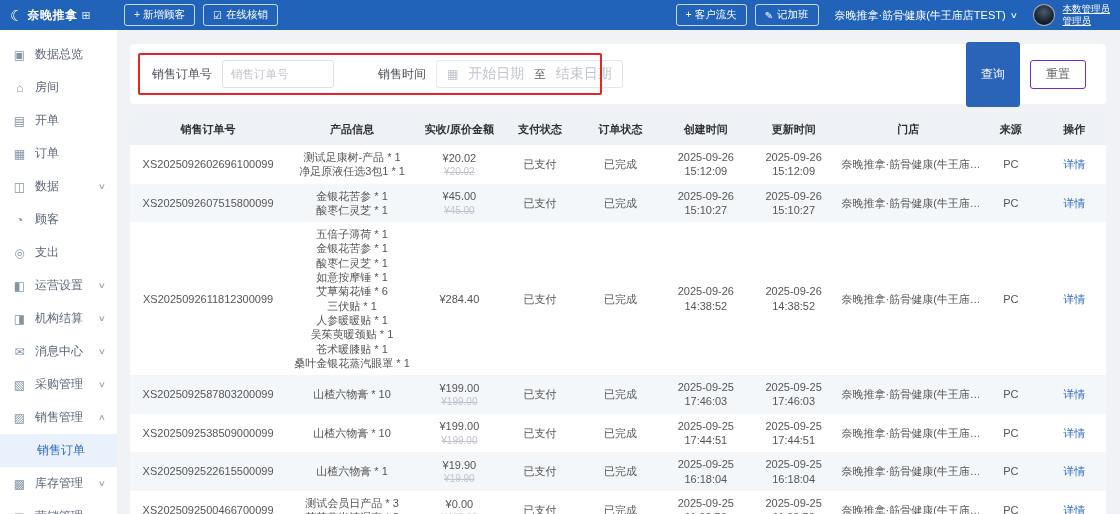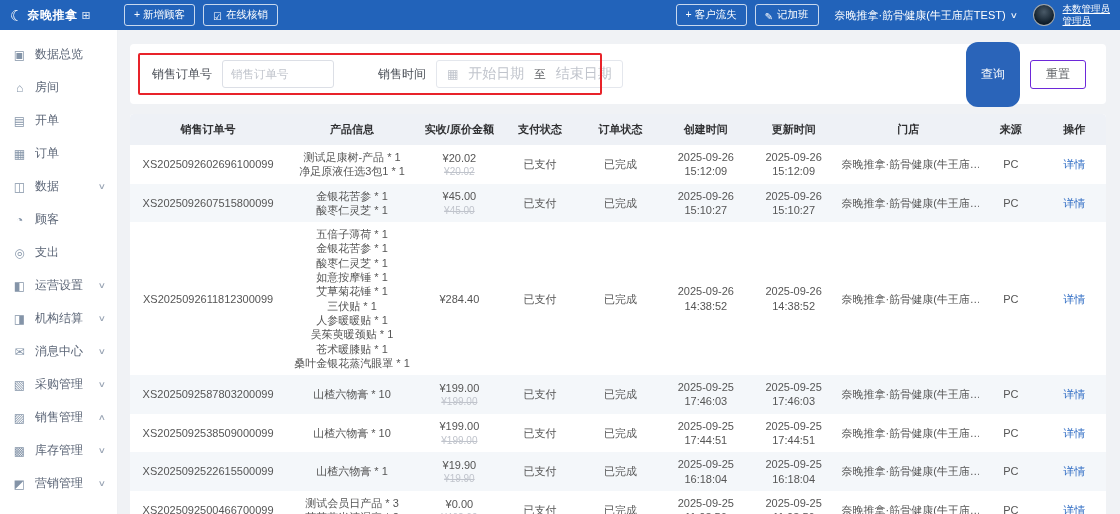--- a/index.html
+++ b/index.html
@@ -9,21 +9,21 @@
     background:#f0f2f5; font-size:12px; color:#333;
   }
   
   .topbar { position:fixed; top:0; left:0; width:1120px; height:30px;
     background:#2263ba; display:flex; align-items:center; padding:0 10px; gap:8px; z-index:20; }
   .logo { display:flex; align-items:center; gap:4px; width:106px; color:#fff; flex:none; }
   .logo-ico { font-size:15px; line-height:1; }
   .logo-text { font-weight:bold; font-size:12px; letter-spacing:.5px; white-space:nowrap; }
   .logo-grid { font-size:11px; opacity:.85; }
   .hbtn { background:transparent; border:1px solid rgba(255,255,255,.75); color:#fff;
-    font-size:10.5px; border-radius:3px; padding:3px 9px; display:flex; align-items:flex-end;
+    font-size:10.5px; border-radius:3px; padding:3px 9px; display:flex; align-items:center;
     gap:4px; cursor:pointer; font-family:inherit; white-space:nowrap; }
   .hbtn-ico { font-size:10px; }
   .spacer { flex:1; }
   .store-sel { color:#fff; font-size:11px; display:flex; align-items:center; gap:5px;
     margin:0 8px; cursor:pointer; white-space:nowrap; }
   .caret { font-size:8px; opacity:.9; transform:scaleX(1.4); }
   .avatar { width:22px; height:22px; border-radius:50%; flex:none;
     background:radial-gradient(circle at 50% 35%, #4a5a68, #0e1c28 70%);
     border:1px solid rgba(255,255,255,.6); cursor:pointer; }
   .admin { color:#fff; font-size:9.5px; line-height:1.3; white-space:nowrap;text-decoration:underline; }
@@ -45,21 +45,21 @@
   .tlabel { margin-left:44px; }
   .finput { width:112px; height:28px; border:1px solid #dcdfe6; border-radius:3px;
     padding:0 8px; font-size:11.5px; color:#333; font-family:inherit; outline:none; }
   .finput::placeholder { color:#c0c4cc; }
   .daterange { height:28px; border:1px solid #e4e7ed; border-radius:3px; display:flex;
     align-items:center; padding:0 10px; gap:10px; cursor:pointer; background:#fff; }
   .cal { color:#c0c4cc; font-size:12px; }
   .ph { color:#c0c4cc; font-size:14px; min-width:52px; }
   .to { color:#606266; font-size:11.5px; }
   .fspacer { flex:1; }
-  .btn-primary { background:#2a64b9; color:#fff; border:none; border-radius:12px;
+  .btn-primary { background:#2a64b9; color:#fff; border:none; border-radius:3px;
     padding:24px 15px; font-size:12px; margin-right:10px; cursor:pointer; font-family:inherit; }
   .btn-plain { background:#fff; color:#606266; border:1px solid #6d28d9; border-radius:3px;
     padding:5px 15px; font-size:12px; cursor:pointer; font-family:inherit; }
   .annotation { position:absolute; left:8px; top:9px; width:464px; height:42px;
     border:2px solid #e8232a; border-radius:2px; pointer-events:none; z-index:5; }
   
   .table-card { margin-top:10px; background:#fff; border-radius:4px 4px 0 0; overflow:hidden; }
   table.orders { width:100%; border-collapse:collapse; table-layout:fixed; font-size:11px; color:#555; }
   .orders th { background:#eef1f6; color:#303133; font-weight:bold; padding:8px 4px;
     font-size:11px; text-align:center; white-space:nowrap; overflow:hidden; }
@@ -155,20 +155,23 @@
       <div class="sb-item">
         <span class="sb-ico">▧</span>
         <span class="sb-lbl">采购管理</span>
         <span class="sb-caret">∨</span>
       </div>
       <div class="sb-item">
         <span class="sb-ico">▨</span>
         <span class="sb-lbl">销售管理</span>
         <span class="sb-caret">∧</span>
       </div>
+      <div class="sb-item active child">
+        <span class="sb-lbl">销售订单</span>
+      </div>
       <div class="sb-item">
         <span class="sb-ico">▩</span>
         <span class="sb-lbl">库存管理</span>
         <span class="sb-caret">∨</span>
       </div>
       <div class="sb-item">
         <span class="sb-ico">◩</span>
         <span class="sb-lbl">营销管理</span>
         <span class="sb-caret">∨</span>
       </div>
@@ -269,21 +272,21 @@
             <td>PC</td>
             <td><a class="detail-link">详情</a></td>
           </tr>
           <tr>
             <td class="cell-order">XS2025092611812300099</td>
             <td>
               <div class="prod-line">五倍子薄荷 * 1</div>
               <div class="prod-line">金银花苦参 * 1</div>
               <div class="prod-line">酸枣仁灵芝 * 1</div>
               <div class="prod-line">如意按摩锤 * 1</div>
-              <div class="prod-line">艾草菊花锤 * 1</div>
+              <div class="prod-line">艾草菊花锤 * 6</div>
               <div class="prod-line">三伏贴 * 1</div>
               <div class="prod-line">人参暖暖贴 * 1</div>
               <div class="prod-line">吴茱萸暖颈贴 * 1</div>
               <div class="prod-line">苍术暖膝贴 * 1</div>
               <div class="prod-line">桑叶金银花蒸汽眼罩 * 1</div>
             </td>
             <td>
               <div class="price">¥284.40</div>
             </td>
             <td>已支付</td>

